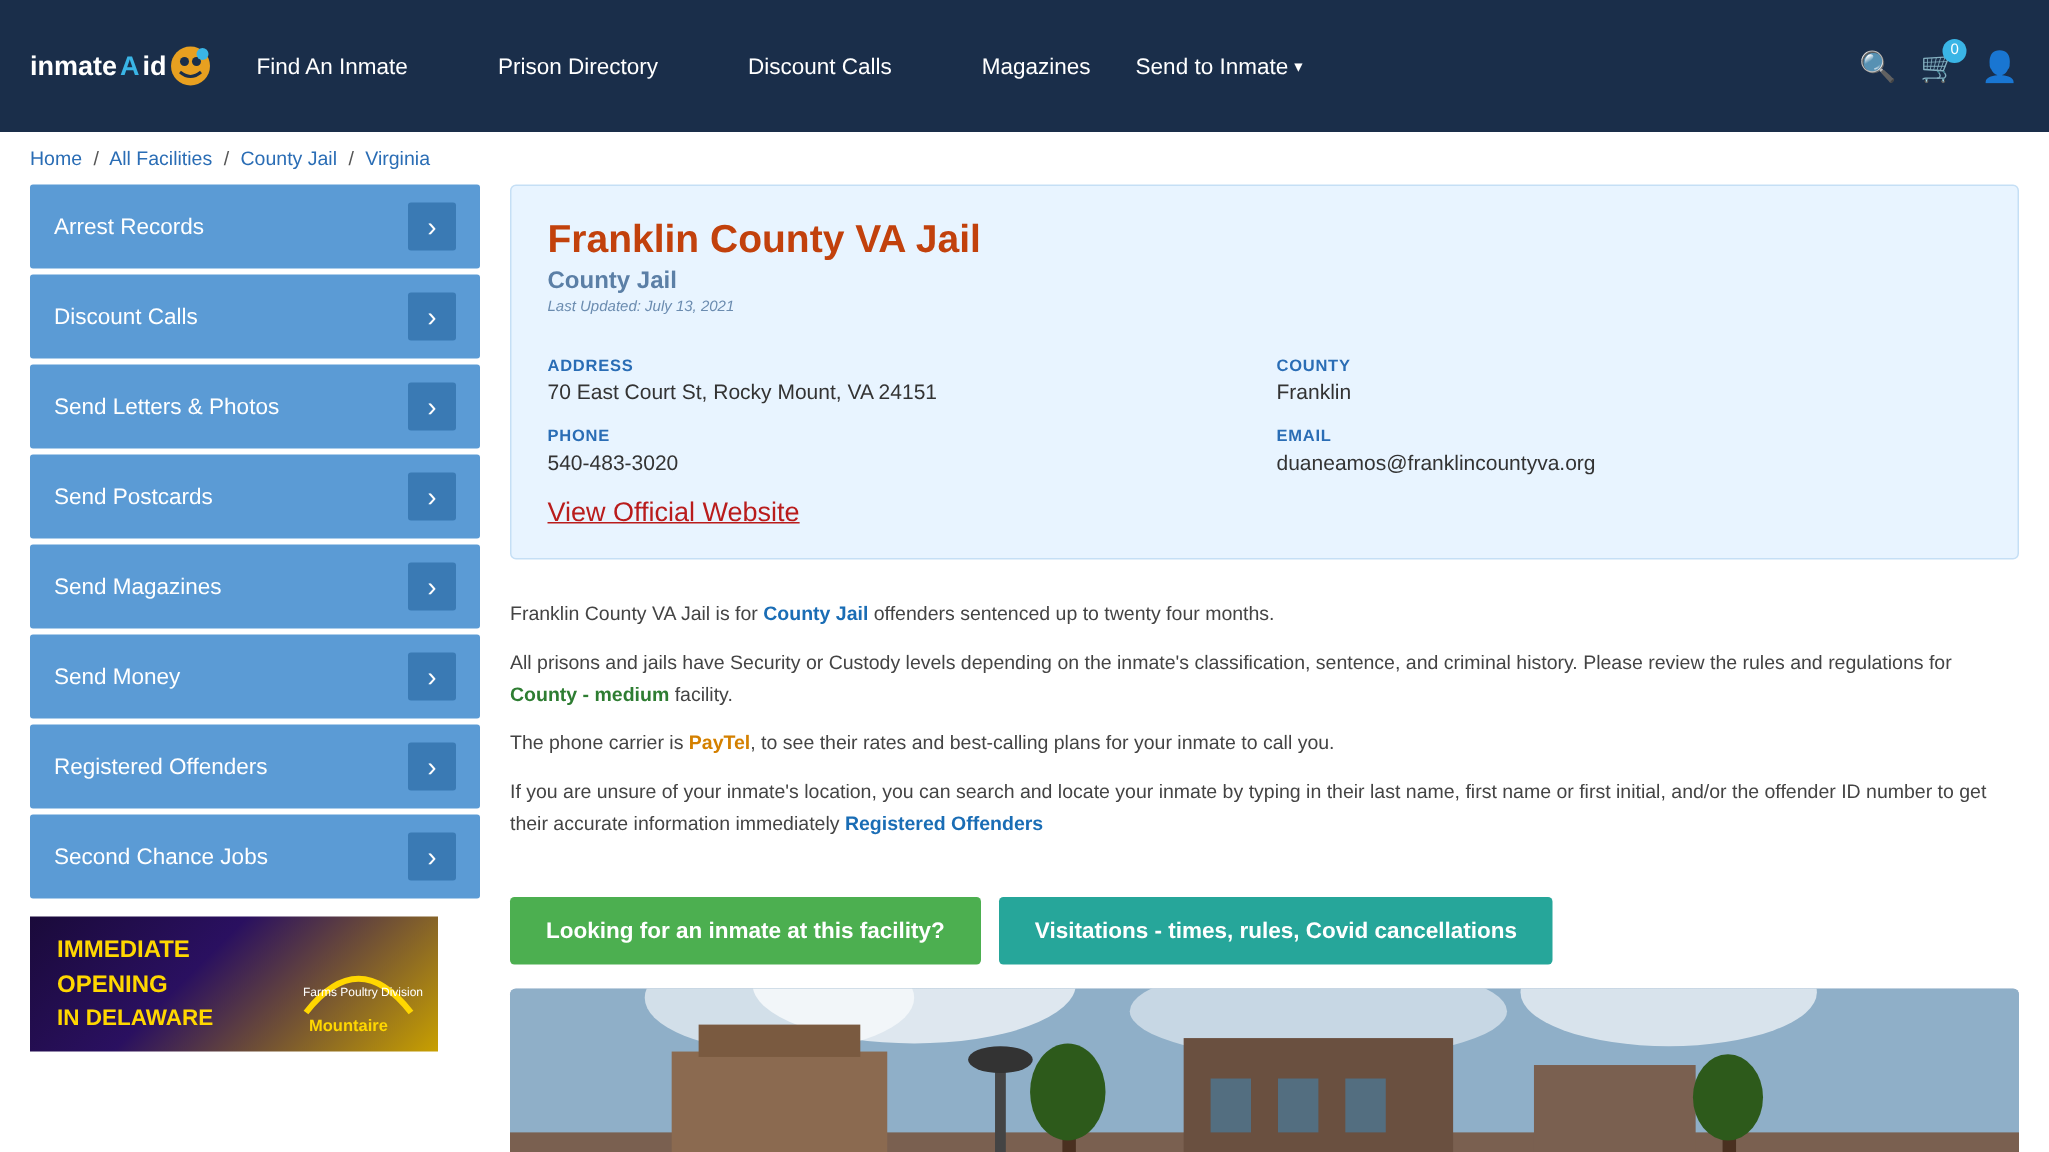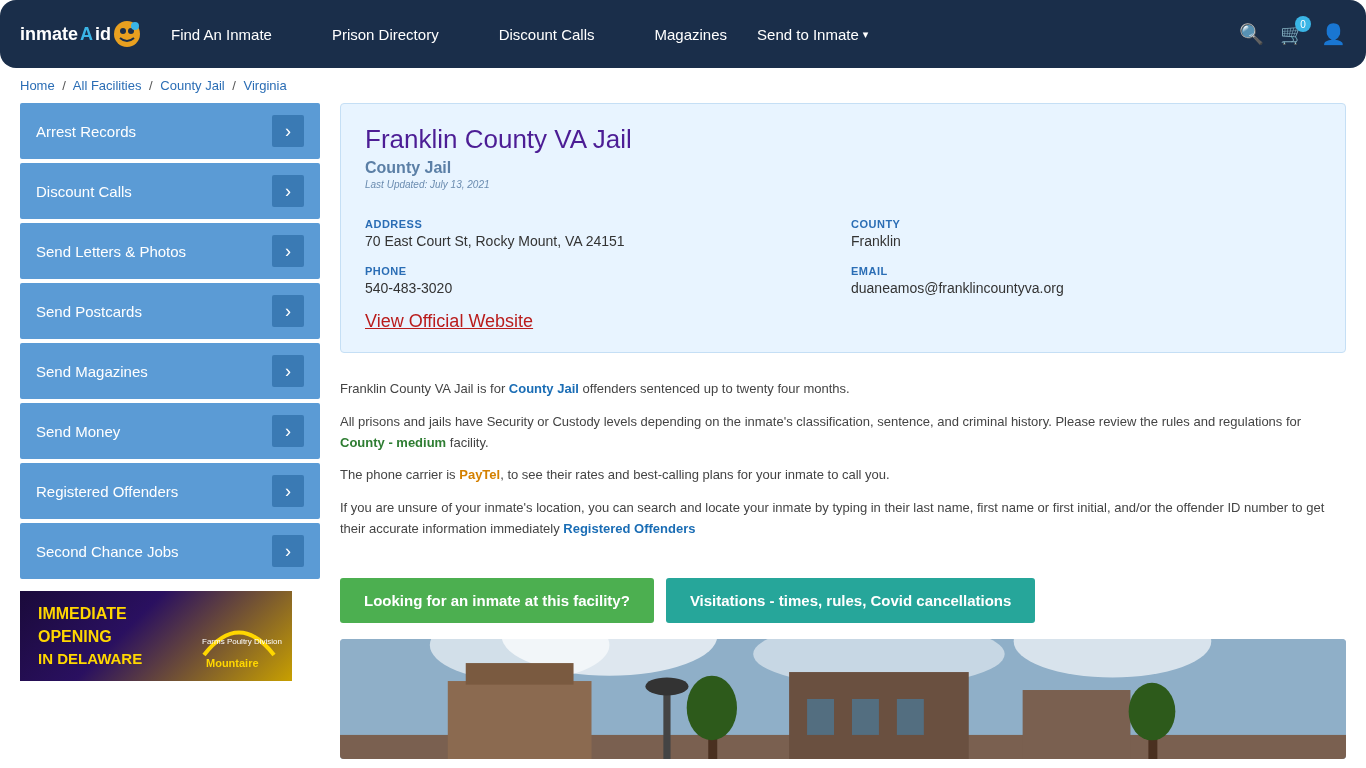--- a/index.html
+++ b/index.html
@@ -1,19 +1,19 @@
 <!DOCTYPE html>
 <html><head>
   <meta charset="utf-8">
   <style>
     * { margin: 0; padding: 0; box-sizing: border-box; }
     body { font-family: Arial, sans-serif; font-size: 14px; color: #333; background: #fff; width: 1366px; min-height: 768px; overflow-x: hidden; }
 
     
-    .header { background: #1a2e4a; display: flex; align-items: center; padding: 0 20px; height: 68px; border-radius: 16px; }
+    .header { background: #1a2e4a; display: flex; align-items: center; padding: 0 20px; height: 88px; }
     nav { display: flex; align-items: center; flex: 1; gap: 0; }
     .nav-item { color: #fff; text-decoration: none; padding: 0 30px; font-size: 15px; font-weight: 500; height: 68px; display: flex; align-items: center; cursor: pointer; white-space: nowrap; }
     .nav-right { display: flex; align-items: center; gap: 16px; margin-left: auto; }
     .nav-icon { color: #fff; font-size: 20px; cursor: pointer; position: relative; }
     .cart-badge { position: absolute; top: -6px; right: -6px; background: #3ab5e6; color: #fff; border-radius: 50%; width: 16px; height: 16px; font-size: 10px; display: flex; align-items: center; justify-content: center; }
     .nav-send { color: #fff; font-size: 15px; font-weight: 500; cursor: pointer; display: flex; align-items: center; gap: 4px; }
     .nav-send-arrow { font-size: 11px; }
 
     
     .breadcrumb { padding: 10px 20px; font-size: 13px; }
@@ -31,21 +31,21 @@
     .sidebar-btn-arrow { background: #3a7ab4; width: 32px; height: 32px; display: flex; align-items: center; justify-content: center; border-radius: 2px; font-size: 18px; }
 
     
     .ad-banner { margin-top: 12px; width: 272px; height: 90px; background: linear-gradient(135deg, #1a0a3a 0%, #2a1060 40%, #c8a000 100%); display: flex; align-items: center; justify-content: center; overflow: hidden; position: relative; }
     .ad-text-left { color: #fff; font-size: 13px; font-weight: bold; padding: 10px; line-height: 1.4; }
     .ad-text-left span { display: block; font-size: 16px; color: #ffd700; }
 
     
     .content { flex: 1; }
     .facility-card { background: #e8f4ff; border: 1px solid #c5dff5; border-radius: 4px; padding: 20px 24px; margin-bottom: 16px; }
-    .facility-name { font-size: 26px; font-weight: normal; color: #4c1d95; margin-bottom: 4px; }
+    .facility-name { font-size: 26px; font-weight: bold; color: #c2410c; margin-bottom: 4px; }
     .facility-type { font-size: 16px; color: #5b7fa6; font-weight: 600; margin-bottom: 2px; }
     .facility-updated { font-size: 10px; color: #6b8cb0; font-style: italic; margin-bottom: 28px; }
 
     .info-grid { display: grid; grid-template-columns: 1fr 1fr; gap: 16px; margin-bottom: 15px; }
     .info-label { font-size: 11px; font-weight: bold; color: #2a6db5; text-transform: uppercase; letter-spacing: 0.5px; margin-bottom: 3px; }
     .info-value { font-size: 14px; color: #333; }
 
     .official-link { color: #b91c1c; font-size: 18px; cursor: pointer; }
 
     

